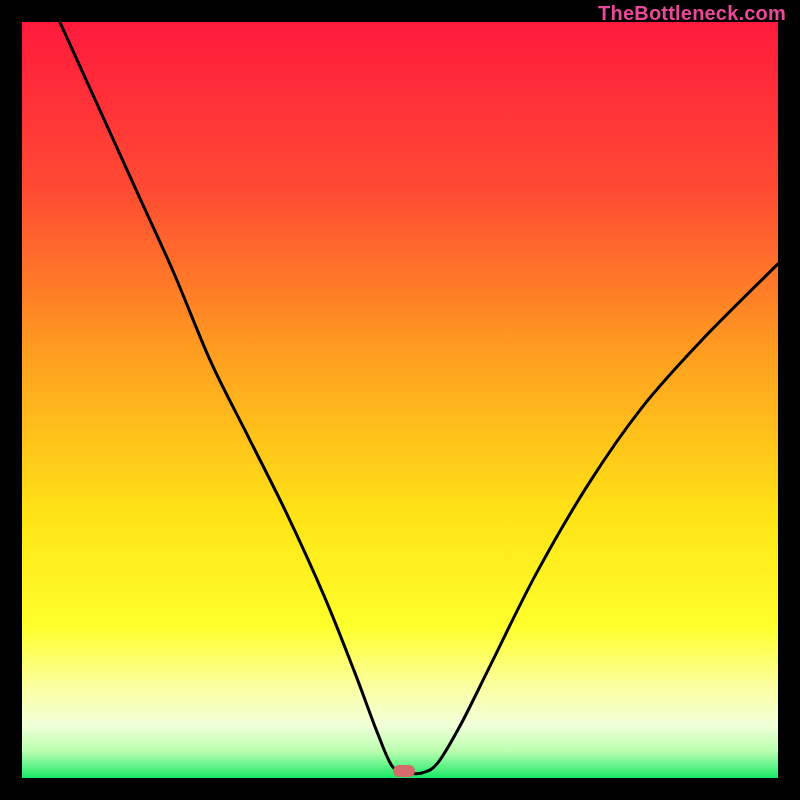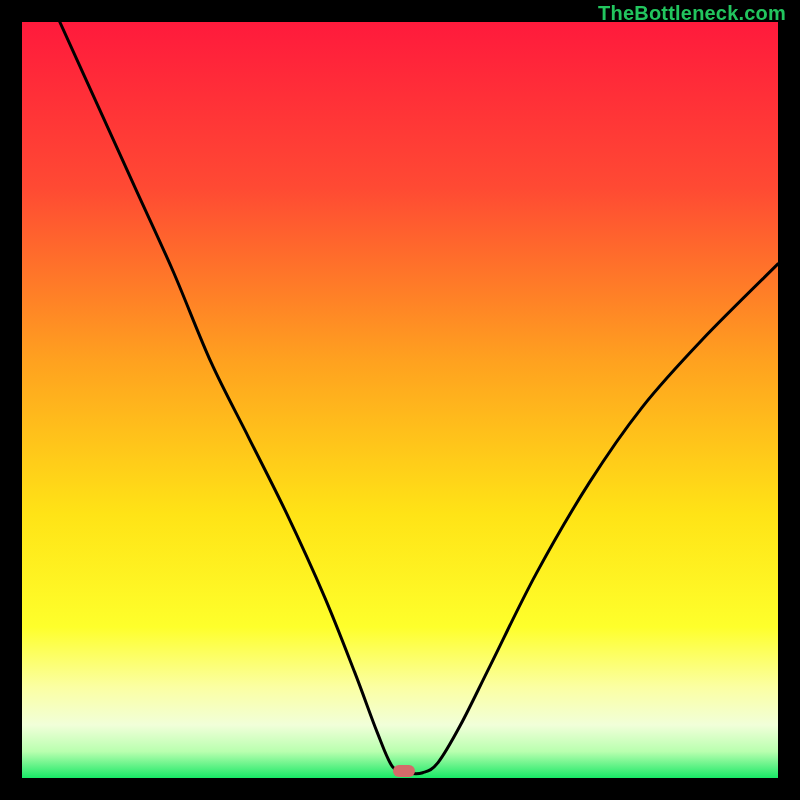--- a/index.html
+++ b/index.html
@@ -16,21 +16,21 @@
     height: 800px;
     background: #000;
   }
   .attribution {
     position: absolute;
     top: 2px;
     right: 14px;
     font-family: Arial, Helvetica, sans-serif;
     font-size: 20px;
     font-weight: bold;
-    color: #22c55e;
+    color: #ec4899;
     letter-spacing: 0.2px;
     z-index: 10;
   }
   svg.plot {
     position: absolute;
     left: 22px;
     top: 22px;
     width: 756px;
     height: 756px;
     display: block;

